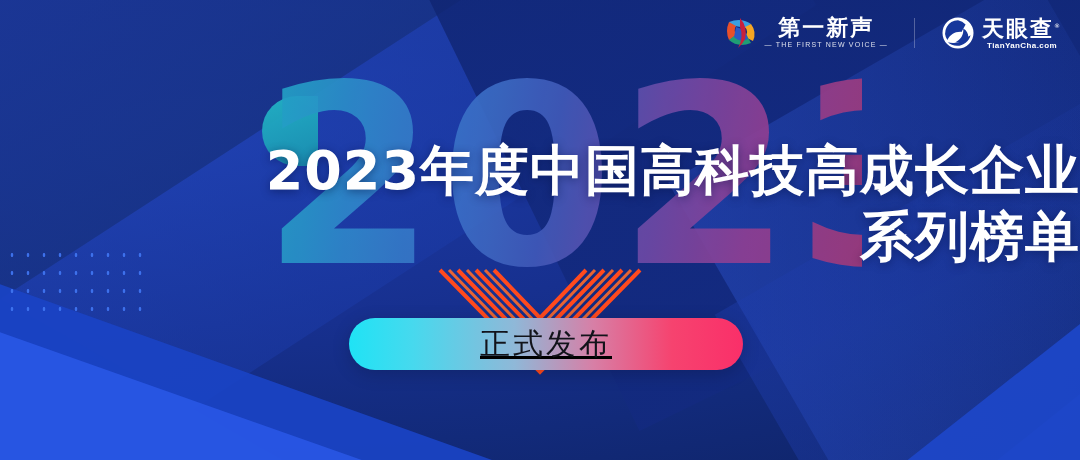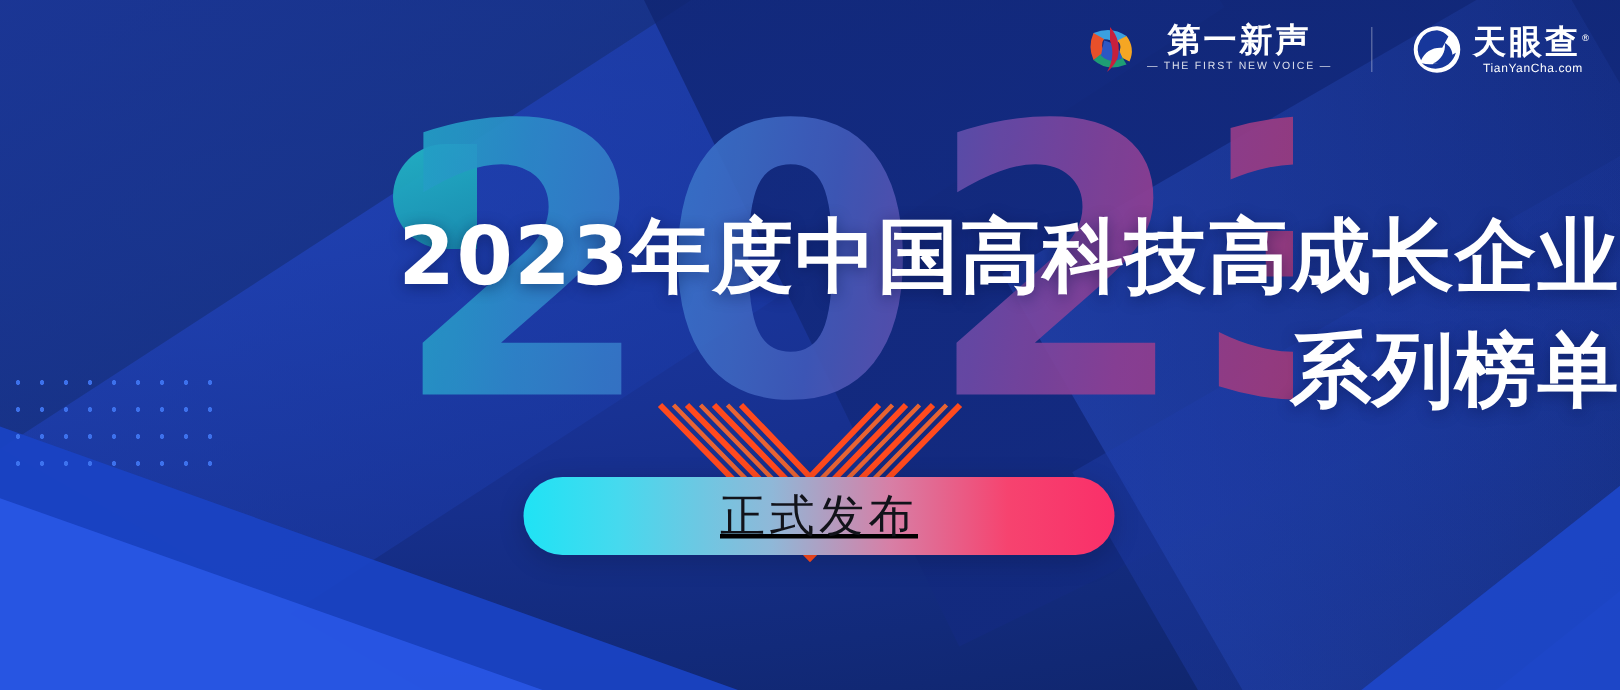--- a/index.html
+++ b/index.html
@@ -147,21 +147,21 @@
   .title-line{
     font-family:"DejaVu Sans","Liberation Sans",sans-serif;
     font-weight:700;
     font-size:54px;
     line-height:66px;
     letter-spacing:1px;
     text-shadow:0 2px 10px rgba(5,14,60,.45);
     white-space:nowrap;
   }
   .title-line.l1{ font-size:54px; }
-  .title-line.l2{ font-size:54px;margin-top:10px; }
+  .title-line.l2{ font-size:54px; }
 
   
   .pill{
     position:absolute;
     left:349px; top:318px;
     width:394px; height:52px;
     border-radius:26px;
     background:linear-gradient(90deg,#1fe3f5 0%,#46d9ee 16%,#8fb8d8 42%,#d77fa6 62%,#f6436f 82%,#fa2f69 100%);
     display:flex; align-items:center; justify-content:center;
     box-shadow:0 4px 18px rgba(0,0,0,.18);
@@ -192,21 +192,21 @@
     font-family:"DejaVu Sans","Liberation Sans",sans-serif;
     white-space:nowrap;
   }
   .logo-en{
     color:rgba(255,255,255,.85);
     font-size:7px; letter-spacing:1.2px; line-height:10px;
     white-space:nowrap;
     font-family:"Liberation Sans",sans-serif;
   }
   .logo-en2{
-    color:#fff; font-size:8px; font-weight:400;
+    color:#fff; font-size:8px; font-weight:700;
     letter-spacing:.4px; line-height:10px;
     white-space:nowrap;
     font-family:"Liberation Sans",sans-serif;
   }
   .tm{
     font-size:6px; vertical-align:super; color:#fff; font-weight:400;
   }
 </style>
 </head>
 <body>

